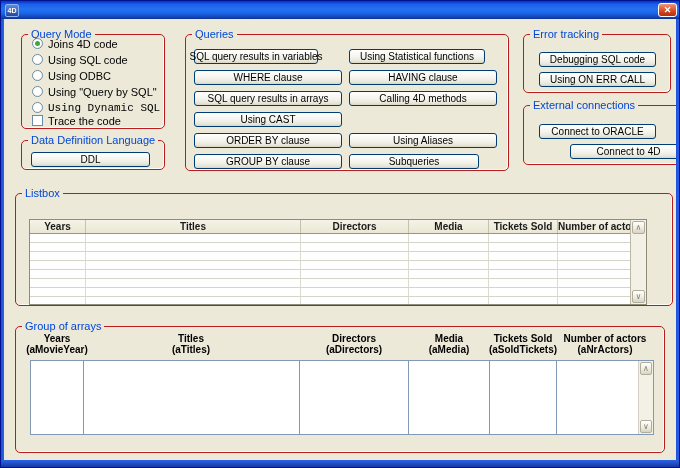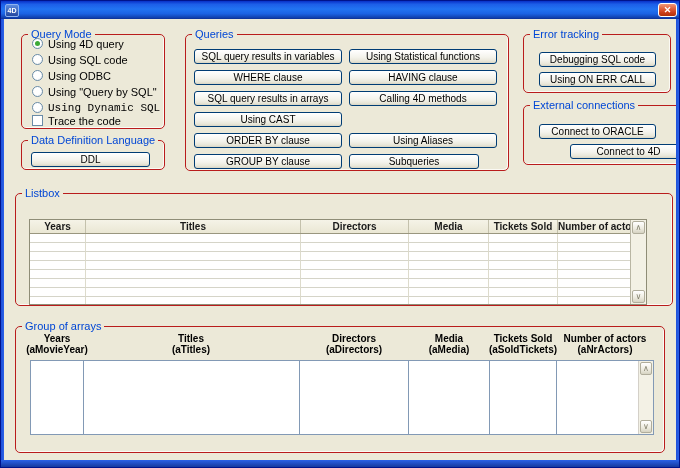--- a/index.html
+++ b/index.html
@@ -122,21 +122,21 @@
   <div class="edge-l"></div>
   <div class="edge-r"></div>
   <div class="edge-b"></div>
 
   <div class="groupbox" style="left:20px; top:33px; width:144px; height:95px;">
     <span class="gb-title">Query Mode</span>
     <div class="opt-row" style="top:2px;">
       <span class="radio">
           <span class="radio-dot on"></span>
         </span>
-      <span class="opt-label">Using 4D query</span>
+      <span class="opt-label">Joins 4D code</span>
     </div>
     <div class="opt-row" style="top:18px;">
       <span class="radio"></span>
       <span class="opt-label">Using SQL code</span>
     </div>
     <div class="opt-row" style="top:34px;">
       <span class="radio"></span>
       <span class="opt-label">Using ODBC</span>
     </div>
     <div class="opt-row" style="top:50px;">
@@ -153,27 +153,27 @@
     </div>
   </div>
 
   <div class="groupbox" style="left:20px; top:139px; width:144px; height:30px;">
     <span class="gb-title">Data Definition Language</span>
     <button class="xpbtn" style="left:9px; top:11px; width:119px;">DDL</button>
   </div>
 
   <div class="groupbox" style="left:184px; top:33px; width:324px; height:137px;">
     <span class="gb-title">Queries</span>
-    <button class="xpbtn" style="left:8px; top:14px;  width:148px;">SQL query results in variables</button>
+    <button class="xpbtn" style="left:8px; top:14px;  width:124px;">SQL query results in variables</button>
     <button class="xpbtn" style="left:8px; top:35px;  width:148px;">WHERE clause</button>
     <button class="xpbtn" style="left:8px; top:56px;  width:148px;">SQL query results in arrays</button>
     <button class="xpbtn" style="left:8px; top:77px;  width:148px;">Using CAST</button>
     <button class="xpbtn" style="left:8px; top:98px;  width:148px;">ORDER BY clause</button>
     <button class="xpbtn" style="left:8px; top:119px; width:148px;">GROUP BY clause</button>
-    <button class="xpbtn" style="left:163px; top:14px;  width:148px;">Using Statistical functions</button>
+    <button class="xpbtn" style="left:163px; top:14px;  width:136px;">Using Statistical functions</button>
     <button class="xpbtn" style="left:163px; top:35px;  width:148px;">HAVING clause</button>
     <button class="xpbtn" style="left:163px; top:56px;  width:148px;">Calling 4D methods</button>
     <button class="xpbtn" style="left:163px; top:98px;  width:148px;">Using Aliases</button>
     <button class="xpbtn" style="left:163px; top:119px; width:130px;">Subqueries</button>
   </div>
 
   <div class="groupbox" style="left:522px; top:33px; width:148px; height:59px;">
     <span class="gb-title">Error tracking</span>
     <button class="xpbtn" style="left:15px; top:17px; width:117px;">Debugging SQL code</button>
     <button class="xpbtn" style="left:15px; top:37px; width:117px;">Using ON ERR CALL</button>

